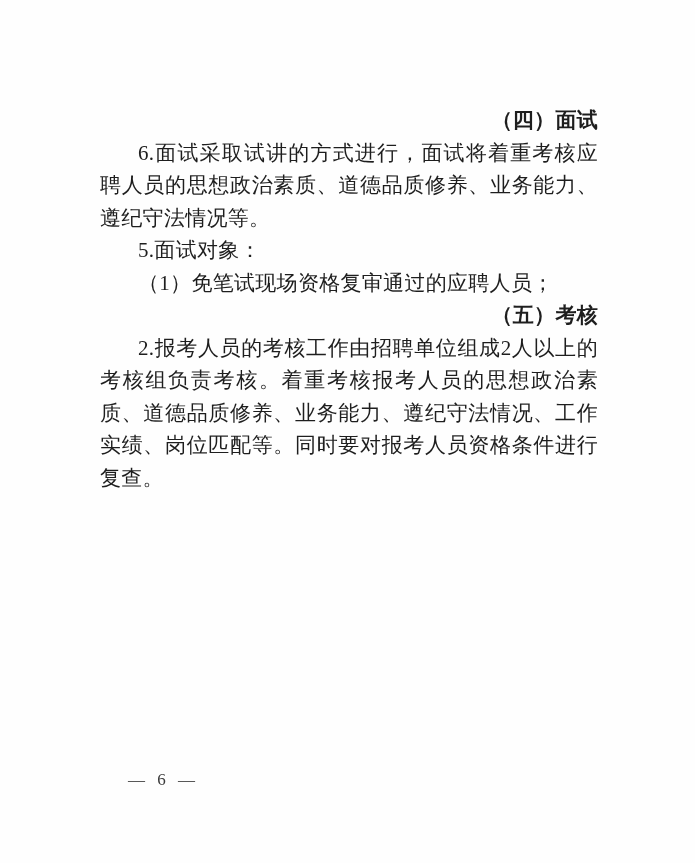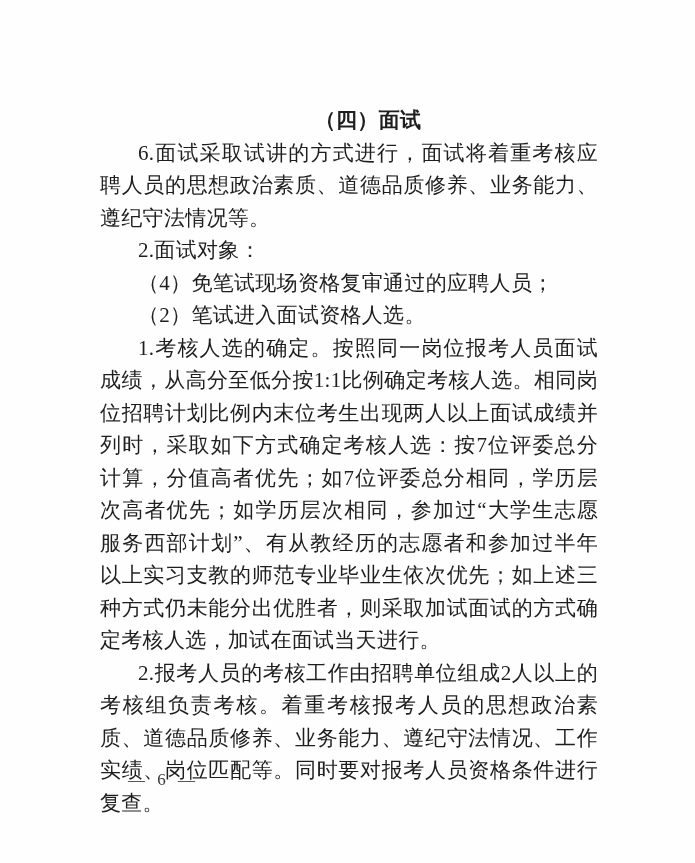--- a/index.html
+++ b/index.html
@@ -26,41 +26,40 @@
     margin: 0;
     font-size: 21px;
     line-height: 32.5px;
     text-align: justify;
     text-justify: inter-ideograph;
     text-indent: 38px;
     letter-spacing: 0.3px;
     word-break: break-all;
   }
   .content p.heading {
-    text-align: center;
+    text-align: right;
     font-weight: 600;
   }
   .footer-pageno {
     position: absolute;
     left: 128px;
     top: 770px;
     font-size: 17px;
     letter-spacing: 4px;
     color: #3a3a3a;
     font-family: "Liberation Serif", "DejaVu Serif", serif;
   }
 </style>
 </head>
 <body>
 
 <div class="page">
   <div class="content">
     <p class="heading">（四）面试</p>
     <p>6.面试采取试讲的方式进行，面试将着重考核应聘人员的思想政治素质、道德品质修养、业务能力、遵纪守法情况等。</p>
-    <p>2.面试对象：</p>
-    <p>（4）免笔试现场资格复审通过的应聘人员；</p>
-    <p>（2）笔试进入面试资格人选。</p>
-    <p>1.考核人选的确定。按照同一岗位报考人员面试成绩，从高分至低分按1:1比例确定考核人选。相同岗位招聘计划比例内末位考生出现两人以上面试成绩并列时，采取如下方式确定考核人选：按7位评委总分计算，分值高者优先；如7位评委总分相同，学历层次高者优先；如学历层次相同，参加过“大学生志愿服务西部计划”、有从教经历的志愿者和参加过半年以上实习支教的师范专业毕业生依次优先；如上述三种方式仍未能分出优胜者，则采取加试面试的方式确定考核人选，加试在面试当天进行。</p>
+    <p>5.面试对象：</p>
+    <p>（1）免笔试现场资格复审通过的应聘人员；</p>
+    <p class="heading">（五）考核</p>
     <p>2.报考人员的考核工作由招聘单位组成2人以上的考核组负责考核。着重考核报考人员的思想政治素质、道德品质修养、业务能力、遵纪守法情况、工作实绩、岗位匹配等。同时要对报考人员资格条件进行复查。</p>
 
   </div>
   <div class="footer-pageno">— 6 —</div>
 </div>
 
 </body></html>

